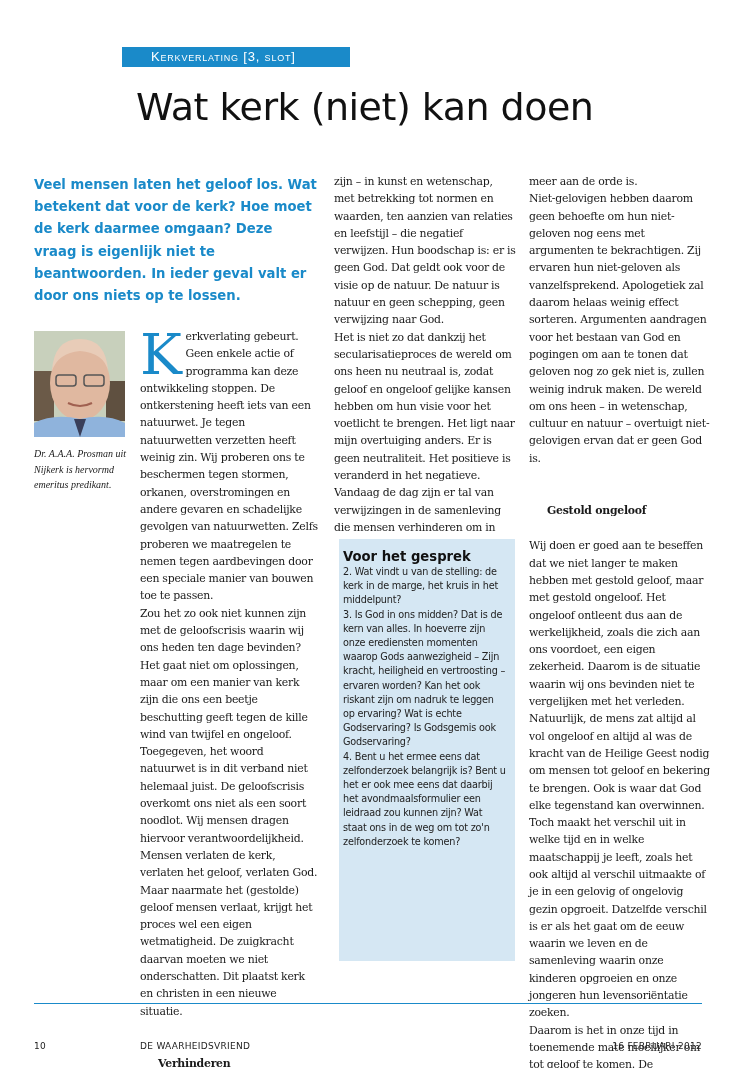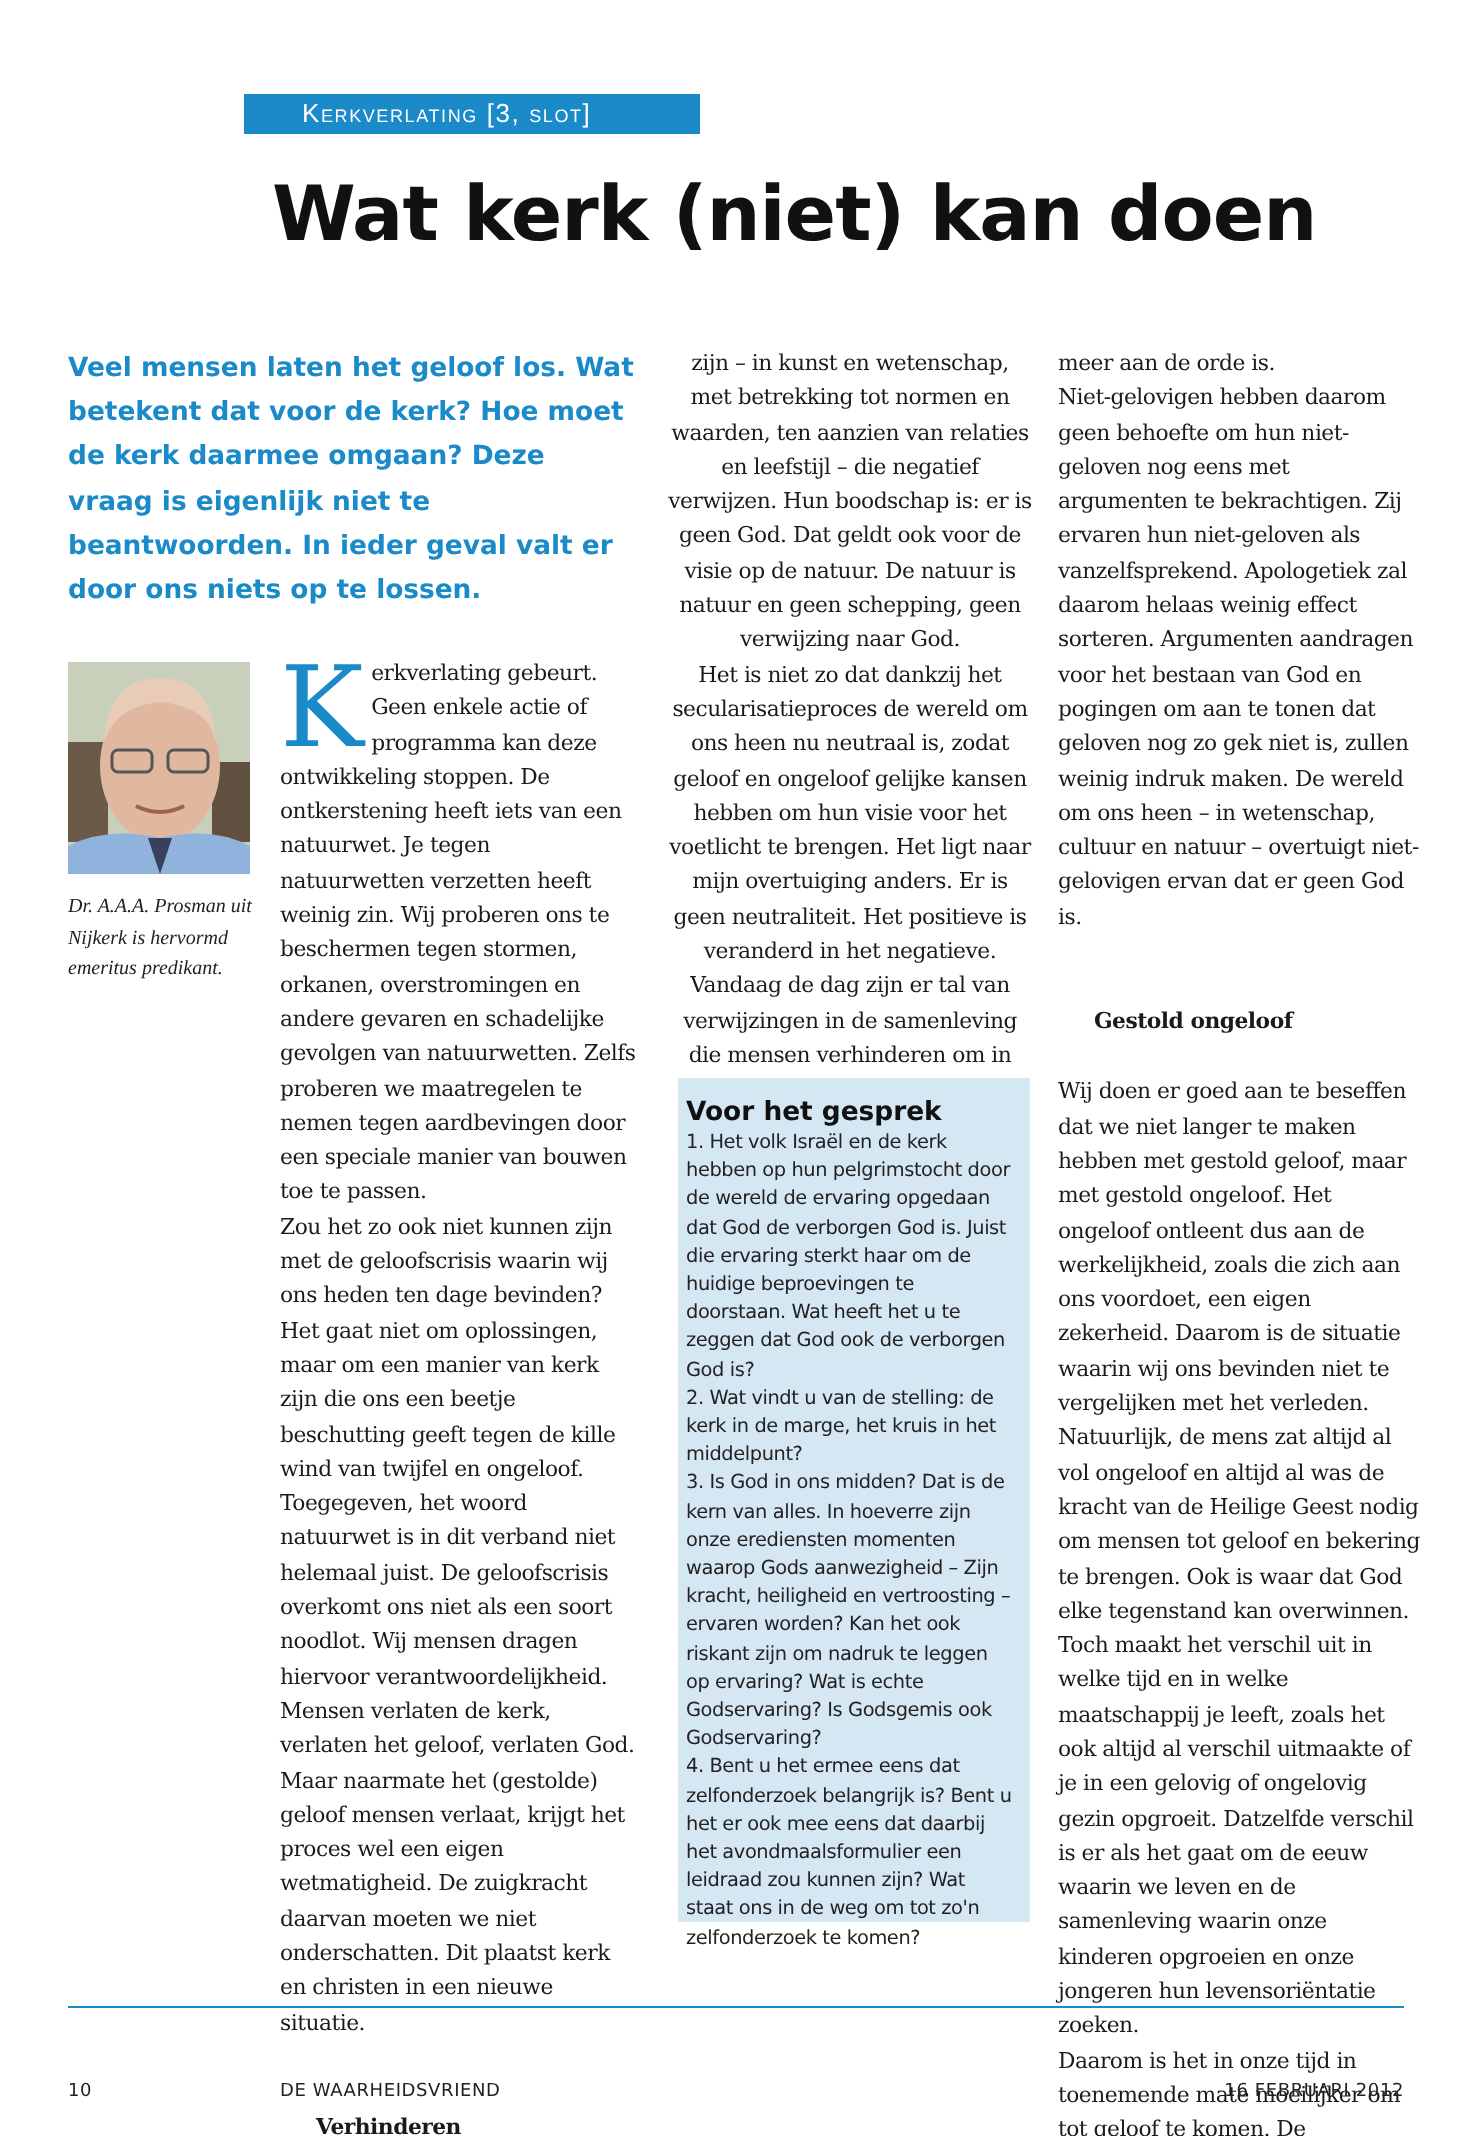--- a/index.html
+++ b/index.html
@@ -1,27 +1,27 @@
 <!DOCTYPE html>
 <html><head>
   <meta charset="utf-8">
   <style>
     html, body { margin: 0; padding: 0; background: #ffffff; }
     body { width: 738px; height: 1068px; position: relative; overflow: hidden; font-family: "DejaVu Serif", serif; color: #1a1a1a; }
     .kicker { position: absolute; left: 122px; top: 47px; width: 228px; height: 20px; background: #1a8ac9; color: #fff; font-family: "Liberation Sans", sans-serif; font-size: 13px; letter-spacing: 0.8px; font-variant: small-caps; line-height: 20px; padding-left: 29px; box-sizing: border-box; }
-    .title { position: absolute; left: 136px; top: 82px; font-family: "DejaVu Sans", sans-serif; font-weight: bold; font-size: 38px; letter-spacing: -0.5px; color: #111; margin: 0; line-height: 50px; }
+    .title { position: absolute; left: 136px; top: 82px; font-family: "DejaVu Sans", sans-serif; font-weight: normal; font-size: 38px; letter-spacing: -0.5px; color: #111; margin: 0; line-height: 50px; }
     .intro { position: absolute; left: 34px; top: 174px; width: 285px; font-family: "DejaVu Sans", sans-serif; font-weight: bold; font-size: 13.2px; line-height: 22.2px; color: #1a8ac9; margin: 0; }
     .photo { position: absolute; left: 34px; top: 331px; width: 91px; height: 106px; overflow: hidden; background: #c9d2b8; }
     .caption { position: absolute; left: 34px; top: 446px; width: 95px; font-family: Liberation Serif, serif; font-style: italic; font-size: 10px; line-height: 15.5px; color: #222; margin: 0; }
     .col { position: absolute; font-family: "DejaVu Serif", serif; font-size: 10.9px; line-height: 17.3px; color: #1a1a1a; letter-spacing: -0.25px; }
     .col p { margin: 0; }
     .col h3 { margin: 18px; font-size: 10.9px; font-weight: bold; line-height: 17.3px; }
     .col .gap { height: 17px; }
     .col1 { left: 140px; top: 328px; width: 180px; }
-    .col2 { left: 334px; top: 173px; width: 182px; text-align: center; }
+    .col2 { left: 334px; top: 173px; width: 182px; }
     .col3 { left: 529px; top: 173px; width: 183px; }
     .dropcap { float: left; font-family: "DejaVu Serif", serif; font-size: 56px; line-height: 46px; color: #1a8ac9; margin: 4px 4px 0 0; }
     .box { position: absolute; left: 339px; top: 539px; width: 176px; height: 422px; background: #d5e7f3; padding: 10px 0 0 4px; box-sizing: border-box; }
     .box h2 { margin: 0; font-family: "DejaVu Sans", sans-serif; font-weight: bold; font-size: 13.2px; color: #111; line-height: 16px; }
     .box p { margin: 0; font-family: "DejaVu Sans", sans-serif; font-size: 9.7px; line-height: 14.2px; color: #222; letter-spacing: -0.2px; width: 164px; }
     .footer-line { position: absolute; left: 34px; top: 1003px; width: 668px; height: 1px; background: #1a8ac9; }
     .footer { position: absolute; top: 1010px; font-family: "DejaVu Sans", sans-serif; font-size: 9px; color: #222; letter-spacing: 0.3px; margin-top: 31px; }
     .f-page { left: 34px; }
     .f-pub { left: 140px; }
     .f-date { right: 36px; }
@@ -59,21 +59,20 @@
   <p style="height:104px;overflow:hidden;">Buiten de kerk zijn nauwelijks meer verwijzingen naar God te vinden. De ontkerstening van de samenleving heeft zich in een sneltreinvaart voltrokken. Het gevolg is dat er vandaag tal van verwijzingen zijn – in kunst en wetenschap, met betrekking tot normen en waarden, ten aanzien van relaties en leefstijl – die negatief verwijzen. Hun boodschap is: er is geen God. Dat geldt ook voor de visie op de natuur. De natuur is natuur en geen schepping, geen verwijzing naar God.</p>
 </div>
 
 <div class="col col2">
   <p>zijn – in kunst en wetenschap, met betrekking tot normen en waarden, ten aanzien van relaties en leefstijl – die negatief verwijzen. Hun boodschap is: er is geen God. Dat geldt ook voor de visie op de natuur. De natuur is natuur en geen schepping, geen verwijzing naar God.</p>
   <p style="height:207px;overflow:hidden;">Het is niet zo dat dankzij het secularisatieproces de wereld om ons heen nu neutraal is, zodat geloof en ongeloof gelijke kansen hebben om hun visie voor het voetlicht te brengen. Het ligt naar mijn overtuiging anders. Er is geen neutraliteit. Het positieve is veranderd in het negatieve. Vandaag de dag zijn er tal van verwijzingen in de samenleving die mensen verhinderen om in God te geloven. Veel dingen om hen heen overtuigen hen ervan dat het geloof in God definitief niet meer aan de orde is.</p>
 </div>
 
 <div class="box">
   <h2>Voor het gesprek</h2>
-  <p>1. Het volk Israël en de kerk hebben op hun pelgrimstocht door de wereld de ervaring opgedaan dat God de verborgen God is. Juist die ervaring sterkt haar om de huidige beproevingen te doorstaan. Wat heeft het u te zeggen dat God ook de verborgen God is?</p>
   <p>2. Wat vindt u van de stelling: de kerk in de marge, het kruis in het middelpunt?</p>
   <p>3. Is God in ons midden? Dat is de kern van alles. In hoeverre zijn onze erediensten momenten waarop Gods aanwezigheid – Zijn kracht, heiligheid en vertroosting – ervaren worden? Kan het ook riskant zijn om nadruk te leggen op ervaring? Wat is echte Godservaring? Is Godsgemis ook Godservaring?</p>
   <p>4. Bent u het ermee eens dat zelfonderzoek belangrijk is? Bent u het er ook mee eens dat daarbij het avondmaalsformulier een leidraad zou kunnen zijn? Wat staat ons in de weg om tot zo'n zelfonderzoek te komen?</p>
 </div>
 
 <div class="col col3">
   <p>meer aan de orde is.</p>
   <p>Niet-gelovigen hebben daarom geen behoefte om hun niet-geloven nog eens met argumenten te bekrachtigen. Zij ervaren hun niet-geloven als vanzelfsprekend. Apologetiek zal daarom helaas weinig effect sorteren. Argumenten aandragen voor het bestaan van God en pogingen om aan te tonen dat geloven nog zo gek niet is, zullen weinig indruk maken. De wereld om ons heen – in wetenschap, cultuur en natuur – overtuigt niet-gelovigen ervan dat er geen God is.</p>
   <div class="gap"></div>
   <h3>Gestold ongeloof</h3>

